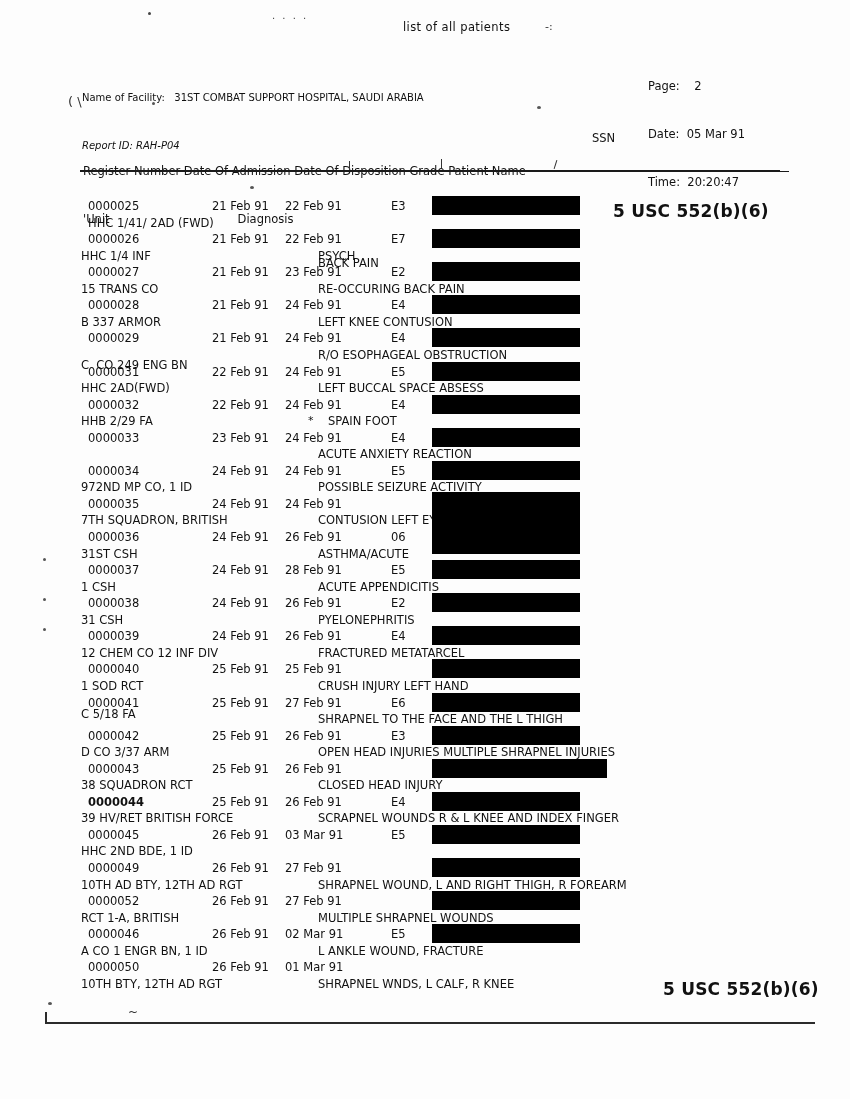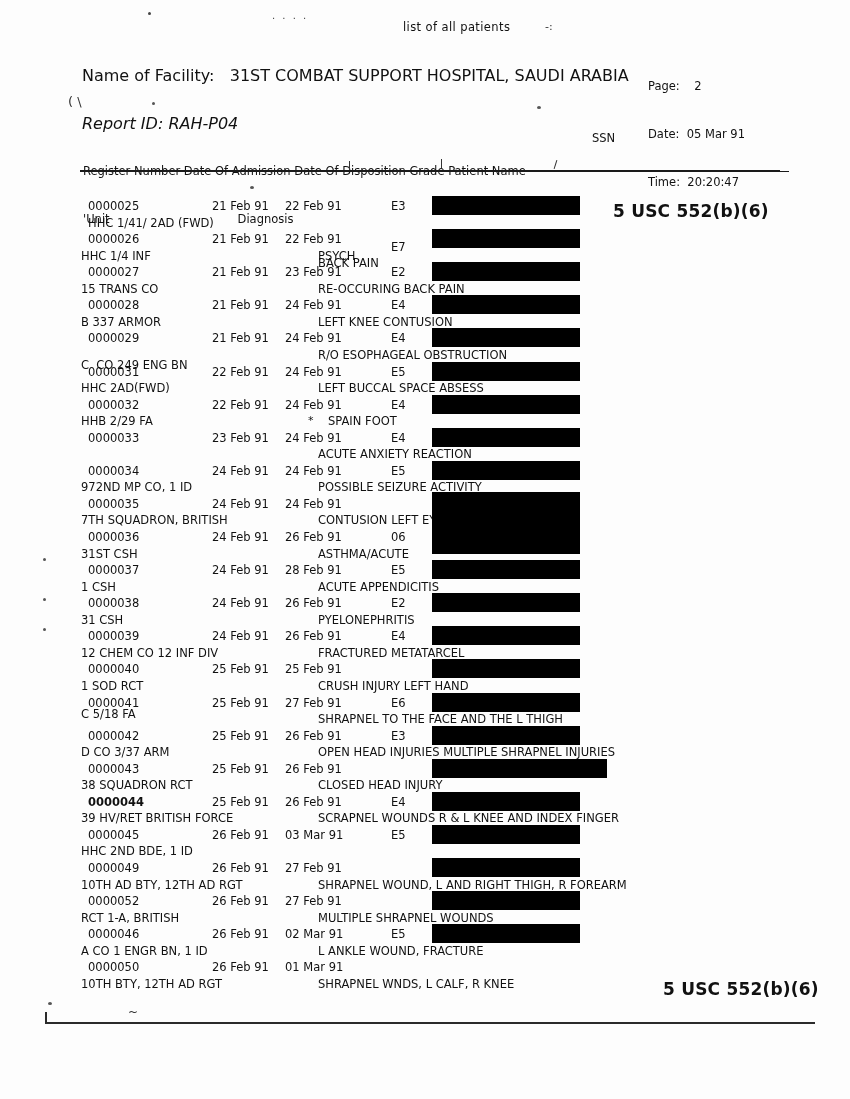--- a/index.html
+++ b/index.html
@@ -67,22 +67,22 @@
   .speck5 { position:absolute; left:250px; top:186px; width:4px; height:3px; background:#555; border-radius:50%;}
   .speck6 { position:absolute; left:43px; top:558px; width:3px; height:3px; background:#555; border-radius:50%;}
   .speck7 { position:absolute; left:43px; top:598px; width:3px; height:3px; background:#555; border-radius:50%;}
   .speck8 { position:absolute; left:43px; top:628px; width:3px; height:3px; background:#555; border-radius:50%;}
   .speck9 { position:absolute; left:48px; top:1002px; width:4px; height:3px; background:#555; border-radius:50%;}
   .speck10 { position:absolute; left:128px; top:1005px; font-size:12px; color:#333;}
 
   .facility-block {
     position: absolute;
     left: 82px;
-    top: 36px;
-    font-size: 16px;
+    top: 58px;
+    font-size: 10px;
     line-height: 16px;
     white-space: pre;
   }
   .report-id {
     font-style: italic;
   }
 
   .pagemeta {
     position: absolute;
     left: 648px;
@@ -225,21 +225,21 @@
       <div class="row-reg" style="left: 88px; top: 199px;">0000025</div>
       <div class="row-adm" style="left: 212px; top: 199px;">21 Feb 91</div>
       <div class="row-disp" style="left: 285px; top: 199px;">22 Feb 91</div>
       <div class="row-grade" style="left: 391px; top: 199px;">E3</div>
       <div class="redaction-bar" style="left: 432px; top: 196px; width: 148px; height: 19px;"></div>
       <div class="row-unit" style="left: 88px; top: 215.5px;">HHC 1/41/ 2AD (FWD)</div>
       <div class="row-diag" style="left: 318px; top: 215.5px; margin-top: 40px;">BACK PAIN</div>
       <div class="row-reg" style="left: 88px; top: 232.1px;">0000026</div>
       <div class="row-adm" style="left: 212px; top: 232.1px;">21 Feb 91</div>
       <div class="row-disp" style="left: 285px; top: 232.1px;">22 Feb 91</div>
-      <div class="row-grade" style="left: 391px; top: 232.1px; margin-top: 8px;">E7</div>
+      <div class="row-grade" style="left: 391px; top: 232.1px;">E7</div>
       <div class="redaction-bar" style="left: 432px; top: 229.1px; width: 148px; height: 19px;"></div>
       <div class="row-unit" style="left: 81px; top: 248.6px;">HHC 1/4 INF</div>
       <div class="row-diag" style="left: 318px; top: 248.6px;">PSYCH</div>
       <div class="row-reg" style="left: 88px; top: 265.2px;">0000027</div>
       <div class="row-adm" style="left: 212px; top: 265.2px;">21 Feb 91</div>
       <div class="row-disp" style="left: 285px; top: 265.2px;">23 Feb 91</div>
       <div class="row-grade" style="left: 391px; top: 265.2px;">E2</div>
       <div class="redaction-bar" style="left: 432px; top: 262.2px; width: 148px; height: 19px;"></div>
       <div class="row-unit" style="left: 81px; top: 281.7px;">15 TRANS CO</div>
       <div class="row-diag" style="left: 318px; top: 281.7px;">RE-OCCURING BACK PAIN</div>

